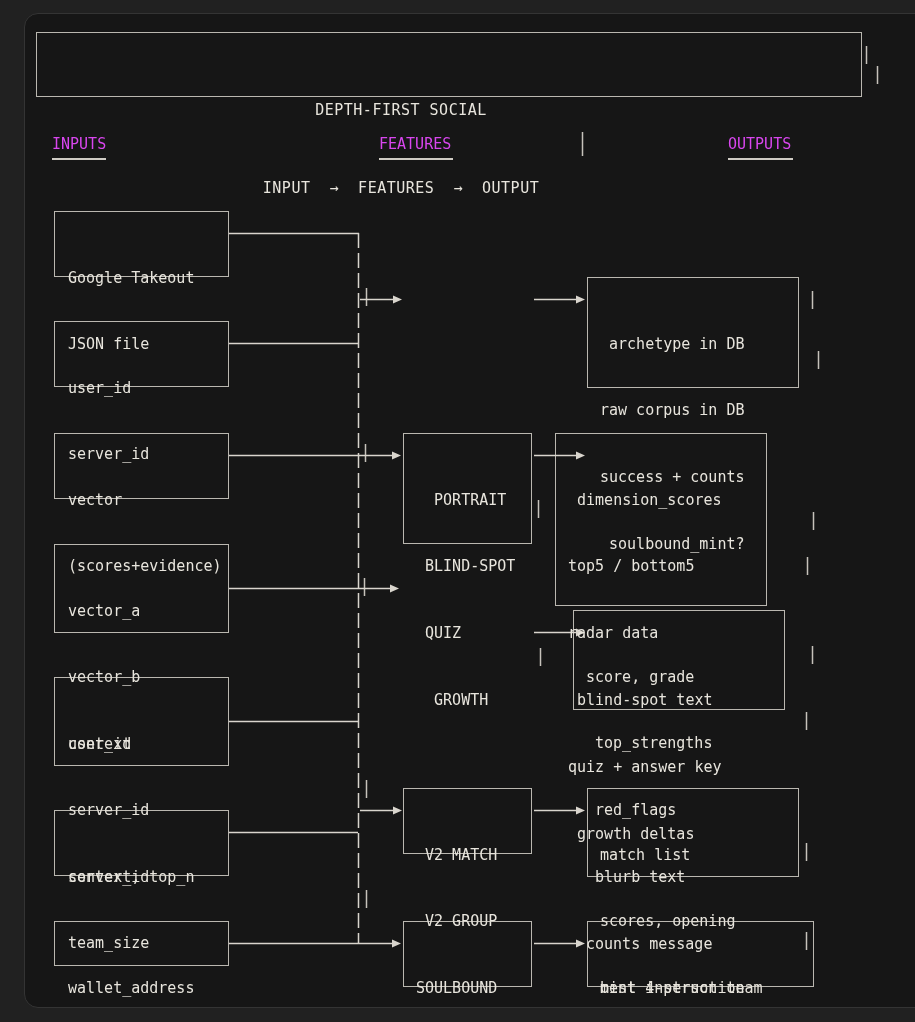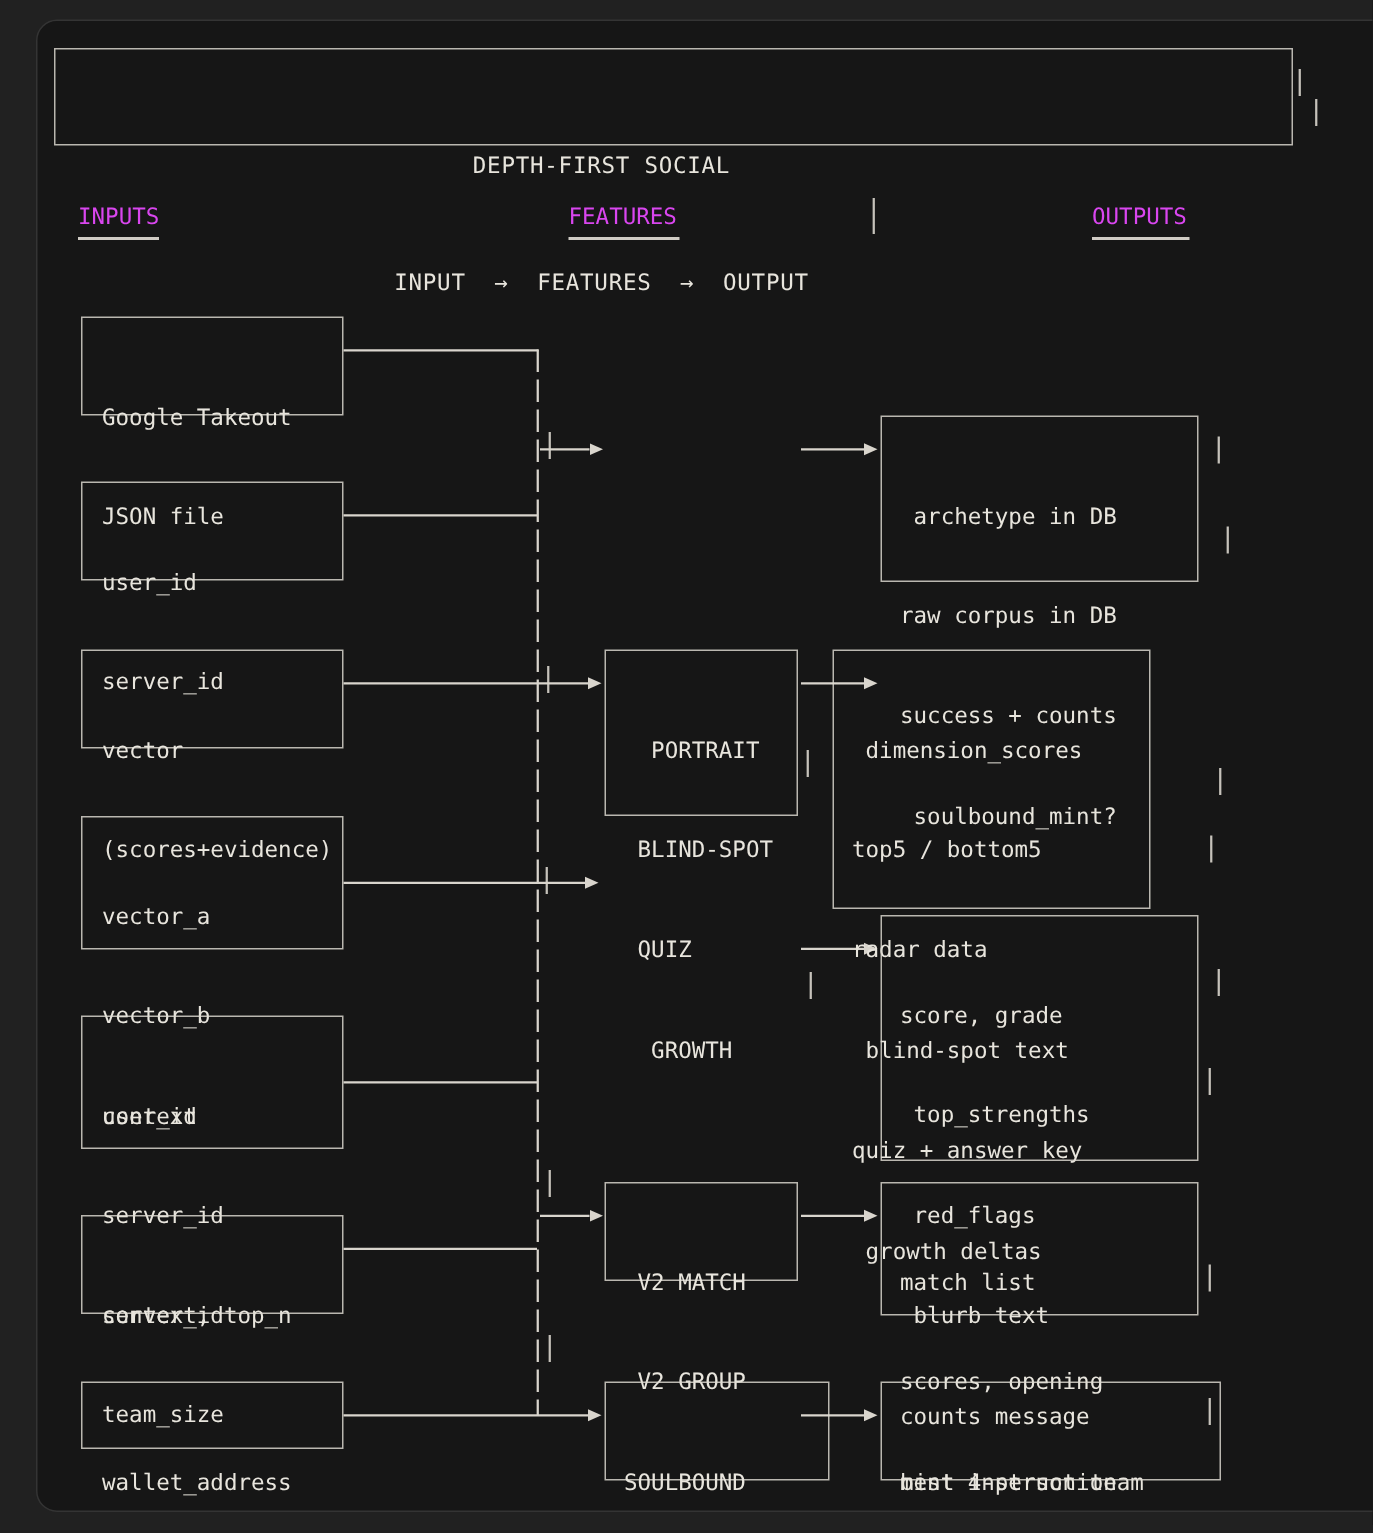--- a/index.html
+++ b/index.html
@@ -49,25 +49,25 @@
   .i3{left:54px;top:433px;width:175px;height:66px}
   .i4{left:54px;top:544px;width:175px;height:89px}
   .i5{left:54px;top:677px;width:175px;height:89px}
   .i6{left:54px;top:810px;width:175px;height:66px}
   .i7{left:54px;top:921px;width:175px;height:45px}
   
   .f1{left:403px;top:277px;width:129px;height:66px}
   .f2{left:403px;top:433px;width:129px;height:111px}
   .f3{left:403px;top:588px;width:129px;height:123px}
   .f4{left:403px;top:788px;width:129px;height:66px}
-  .f5{left:403px;top:921px;width:150px;height:66px}
+  .f5{left:403px;top:921px;width:129px;height:66px}
   
   .o1{left:587px;top:277px;width:212px;height:111px}
   .o2{left:555px;top:433px;width:212px;height:173px}
-  .o3{left:587px;top:610px;width:212px;height:164px}
+  .o3{left:573px;top:610px;width:212px;height:100px}
   .o4{left:587px;top:788px;width:212px;height:89px}
   .o5{left:587px;top:921px;width:227px;height:66px}
 </style>
 </head>
 <body>
 
 <div id="stage">
 
   <div class="panel"></div>
 

